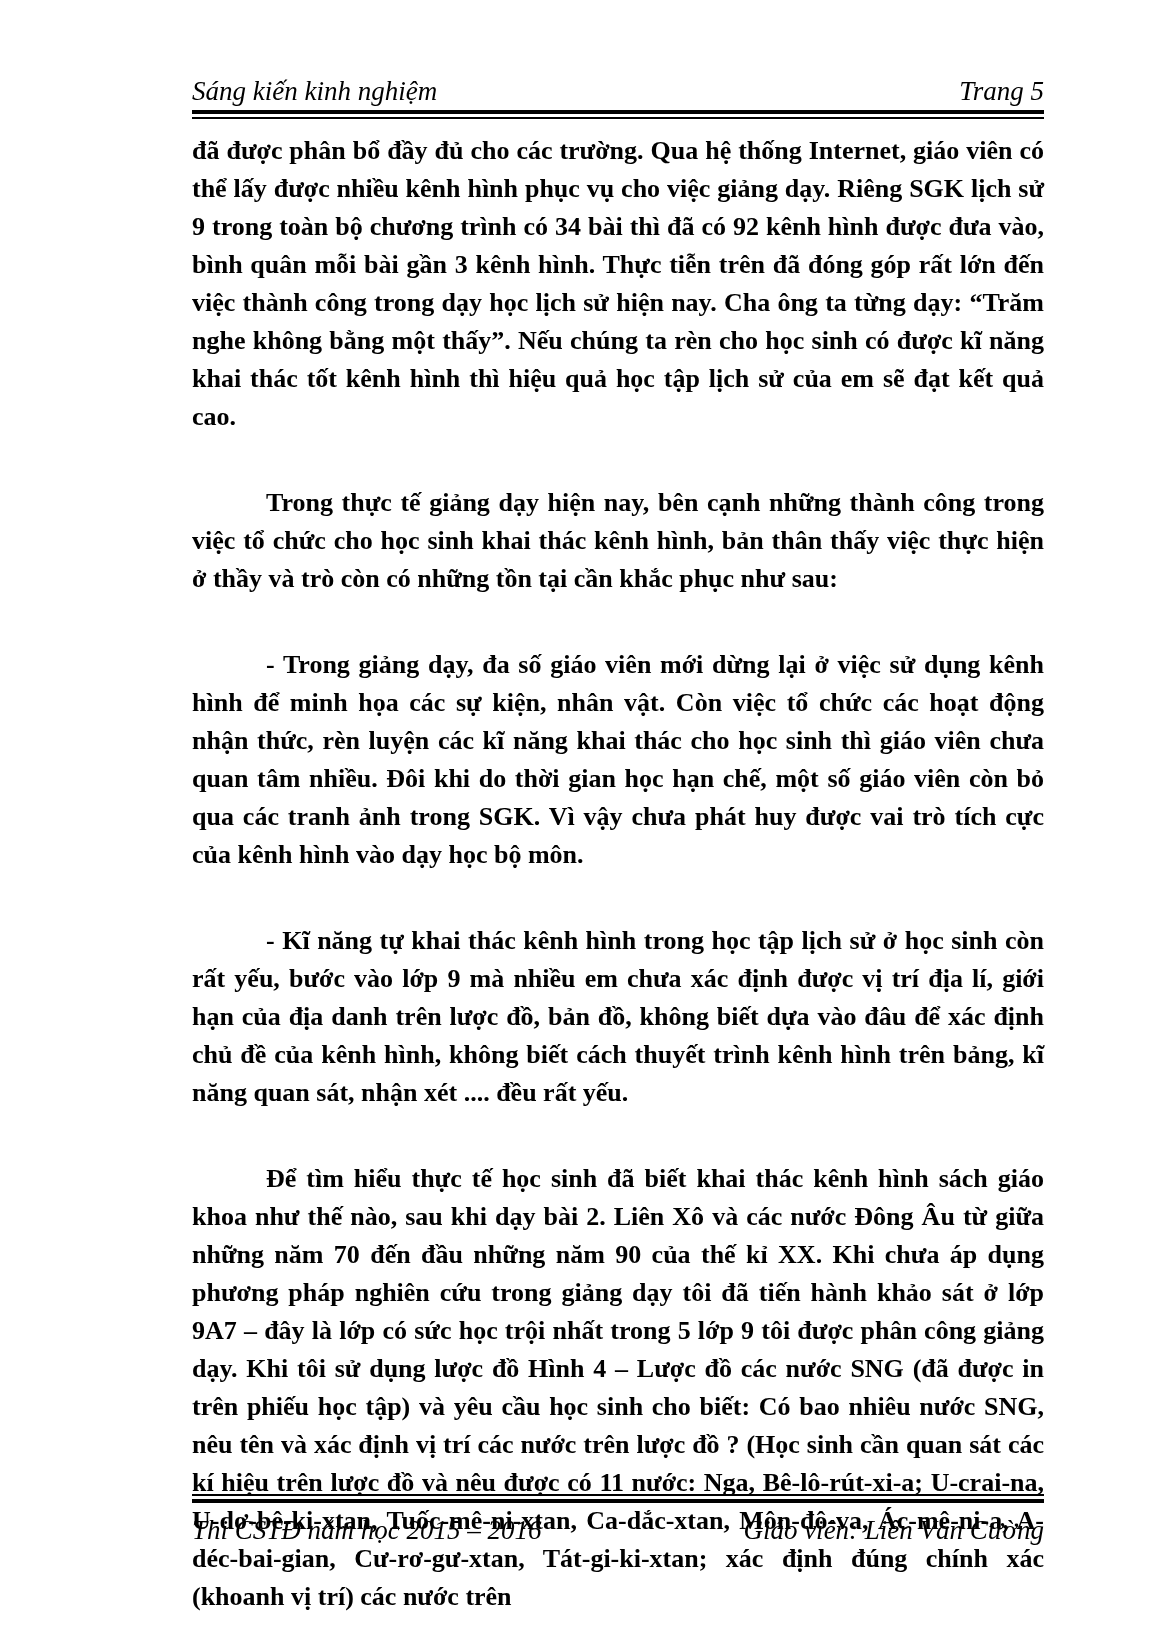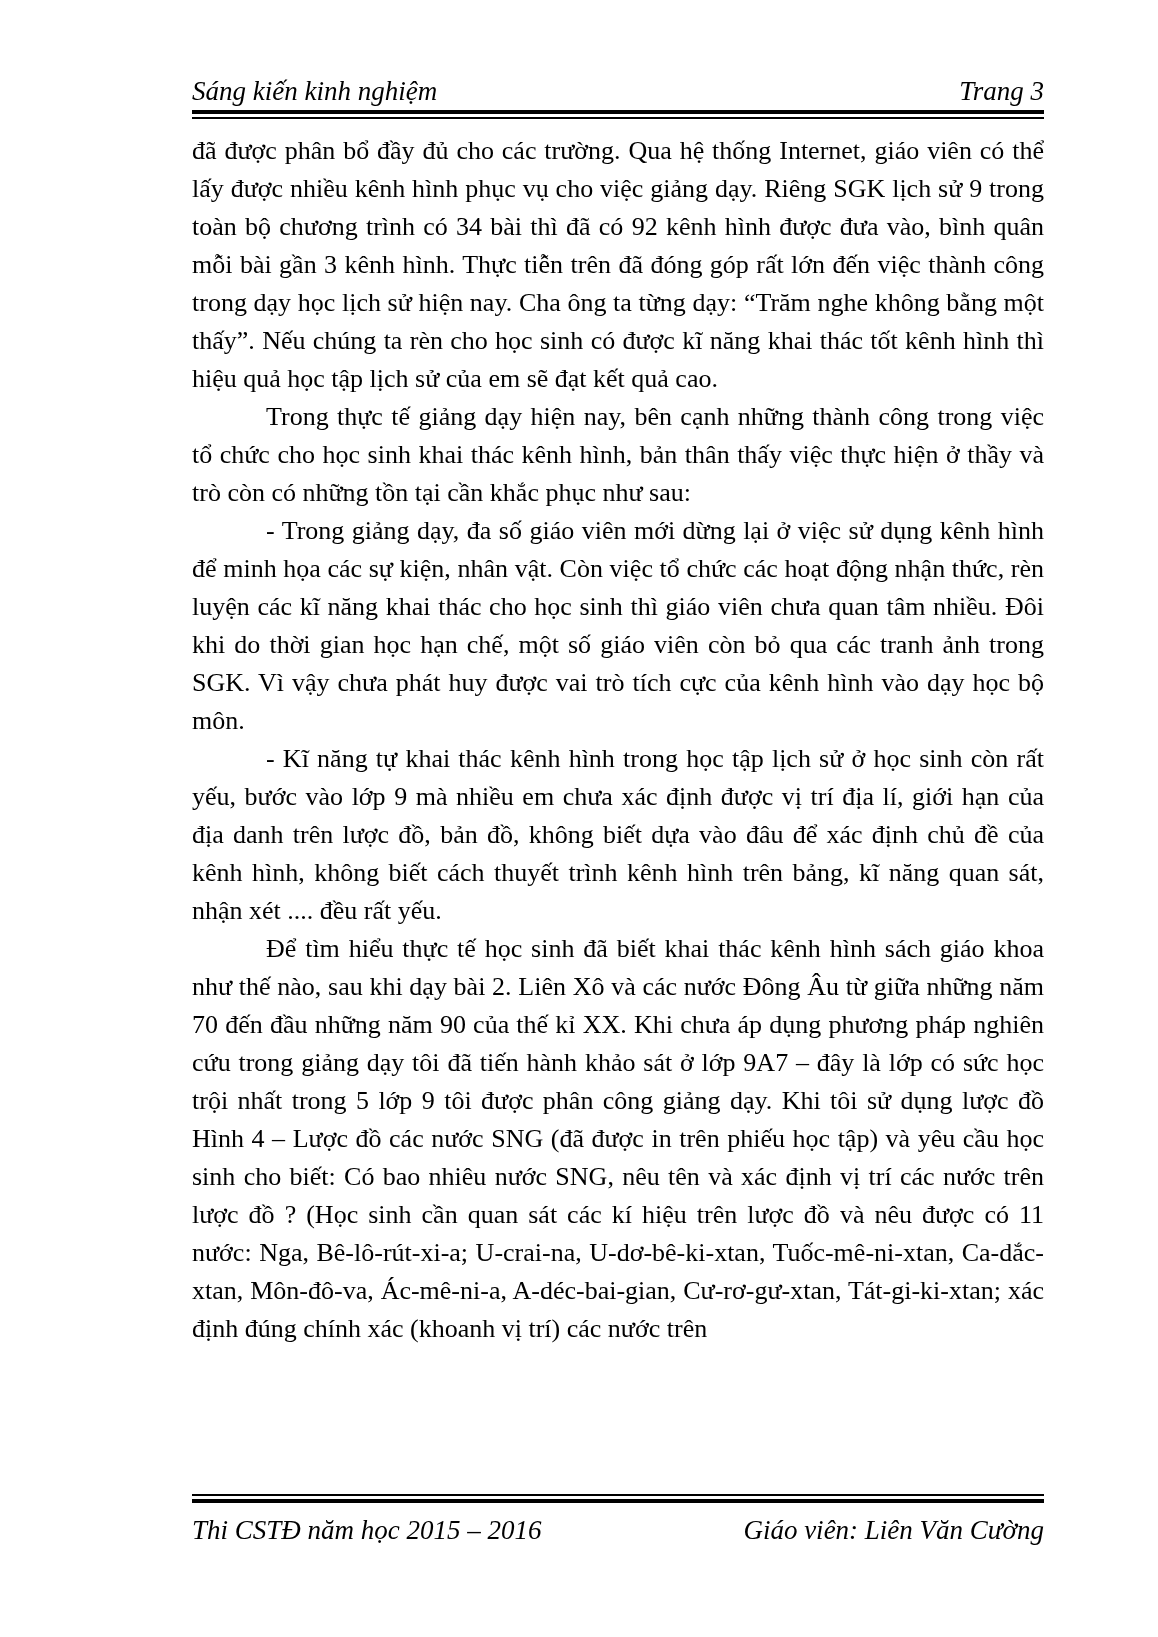--- a/index.html
+++ b/index.html
@@ -47,23 +47,25 @@
   
   .doc-body {
     top: 132px;
     font-size: 26px;
     line-height: 38px;
   }
   .doc-body p.para {
     margin: 0;
     text-align: justify;
     text-justify: inter-word;
+    font-weight: bold;
   }
   .doc-body p.para.indent {
     text-indent: 74px;
+    margin-top: 48px;
   }
   
   .footer-rule { top: 1494px; }
   .footer-rule .bar-thin { height: 2px; }
   .footer-rule .gap { height: 3px; background: transparent; }
   .footer-rule .bar-thick { height: 4px; }
   .footer-row {
     top: 1512px;
     display: flex;
     justify-content: space-between;
@@ -73,21 +75,21 @@
     line-height: 36px;
   }
 </style>
 </head>
 <body>
 
 <div class="page">
 
   <div class="content-col header-row">
     <span>Sáng kiến kinh nghiệm</span>
-    <span>Trang 3</span>
+    <span>Trang 5</span>
   </div>
 
   <div class="content-col rule header-rule">
     <div class="bar bar-thick"></div>
     <div class="gap"></div>
     <div class="bar bar-thin"></div>
   </div>
 
   <div class="content-col doc-body">
       <p class="para">đã được phân bổ đầy đủ cho các trường. Qua hệ thống Internet, giáo viên có thể lấy được nhiều kênh hình phục vụ cho việc giảng dạy. Riêng SGK lịch sử 9 trong toàn bộ chương trình có 34 bài thì đã có 92 kênh hình được đưa vào, bình quân mỗi bài gần 3 kênh hình. Thực tiễn trên đã đóng góp rất lớn đến việc thành công trong dạy học lịch sử hiện nay. Cha ông ta từng dạy: “Trăm nghe không bằng một thấy”. Nếu chúng ta rèn cho học sinh có được kĩ năng khai thác tốt kênh hình thì hiệu quả học tập lịch sử của em sẽ đạt kết quả cao.</p>

